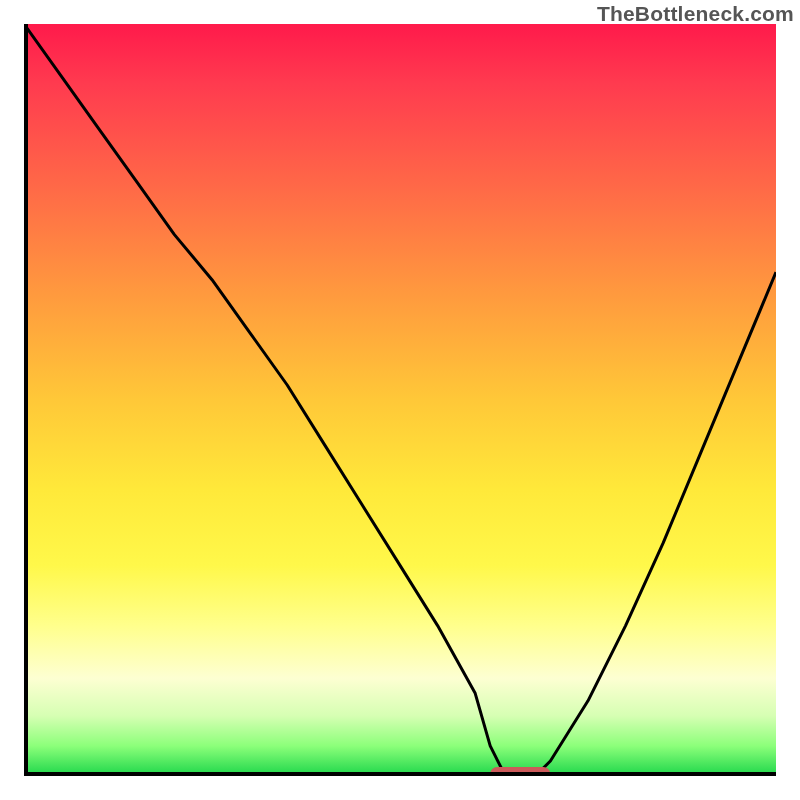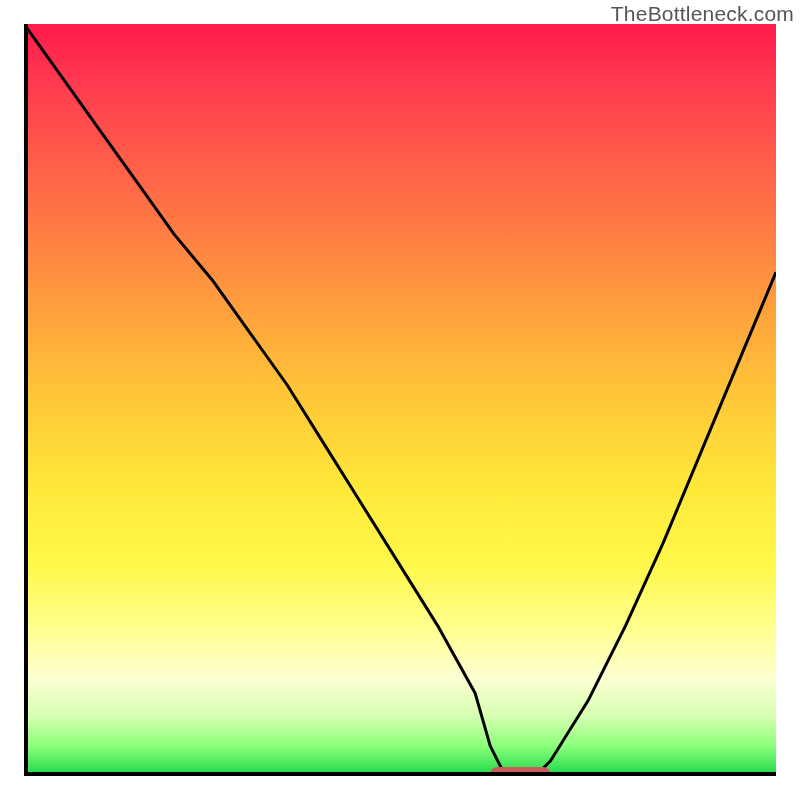--- a/index.html
+++ b/index.html
@@ -61,21 +61,21 @@
     width: 752px;
     height: 752px;
     pointer-events: none;
   }
   .watermark {
     position: absolute;
     top: 2px;
     right: 6px;
     color: #555;
     font-size: 21px;
-    font-weight: 400;
+    font-weight: 700;
     letter-spacing: 0.2px;
     user-select: none;
   }
 </style>
 </head>
 <body>
 
 <div class="chart-wrap">
 
   <div class="plot"></div>

